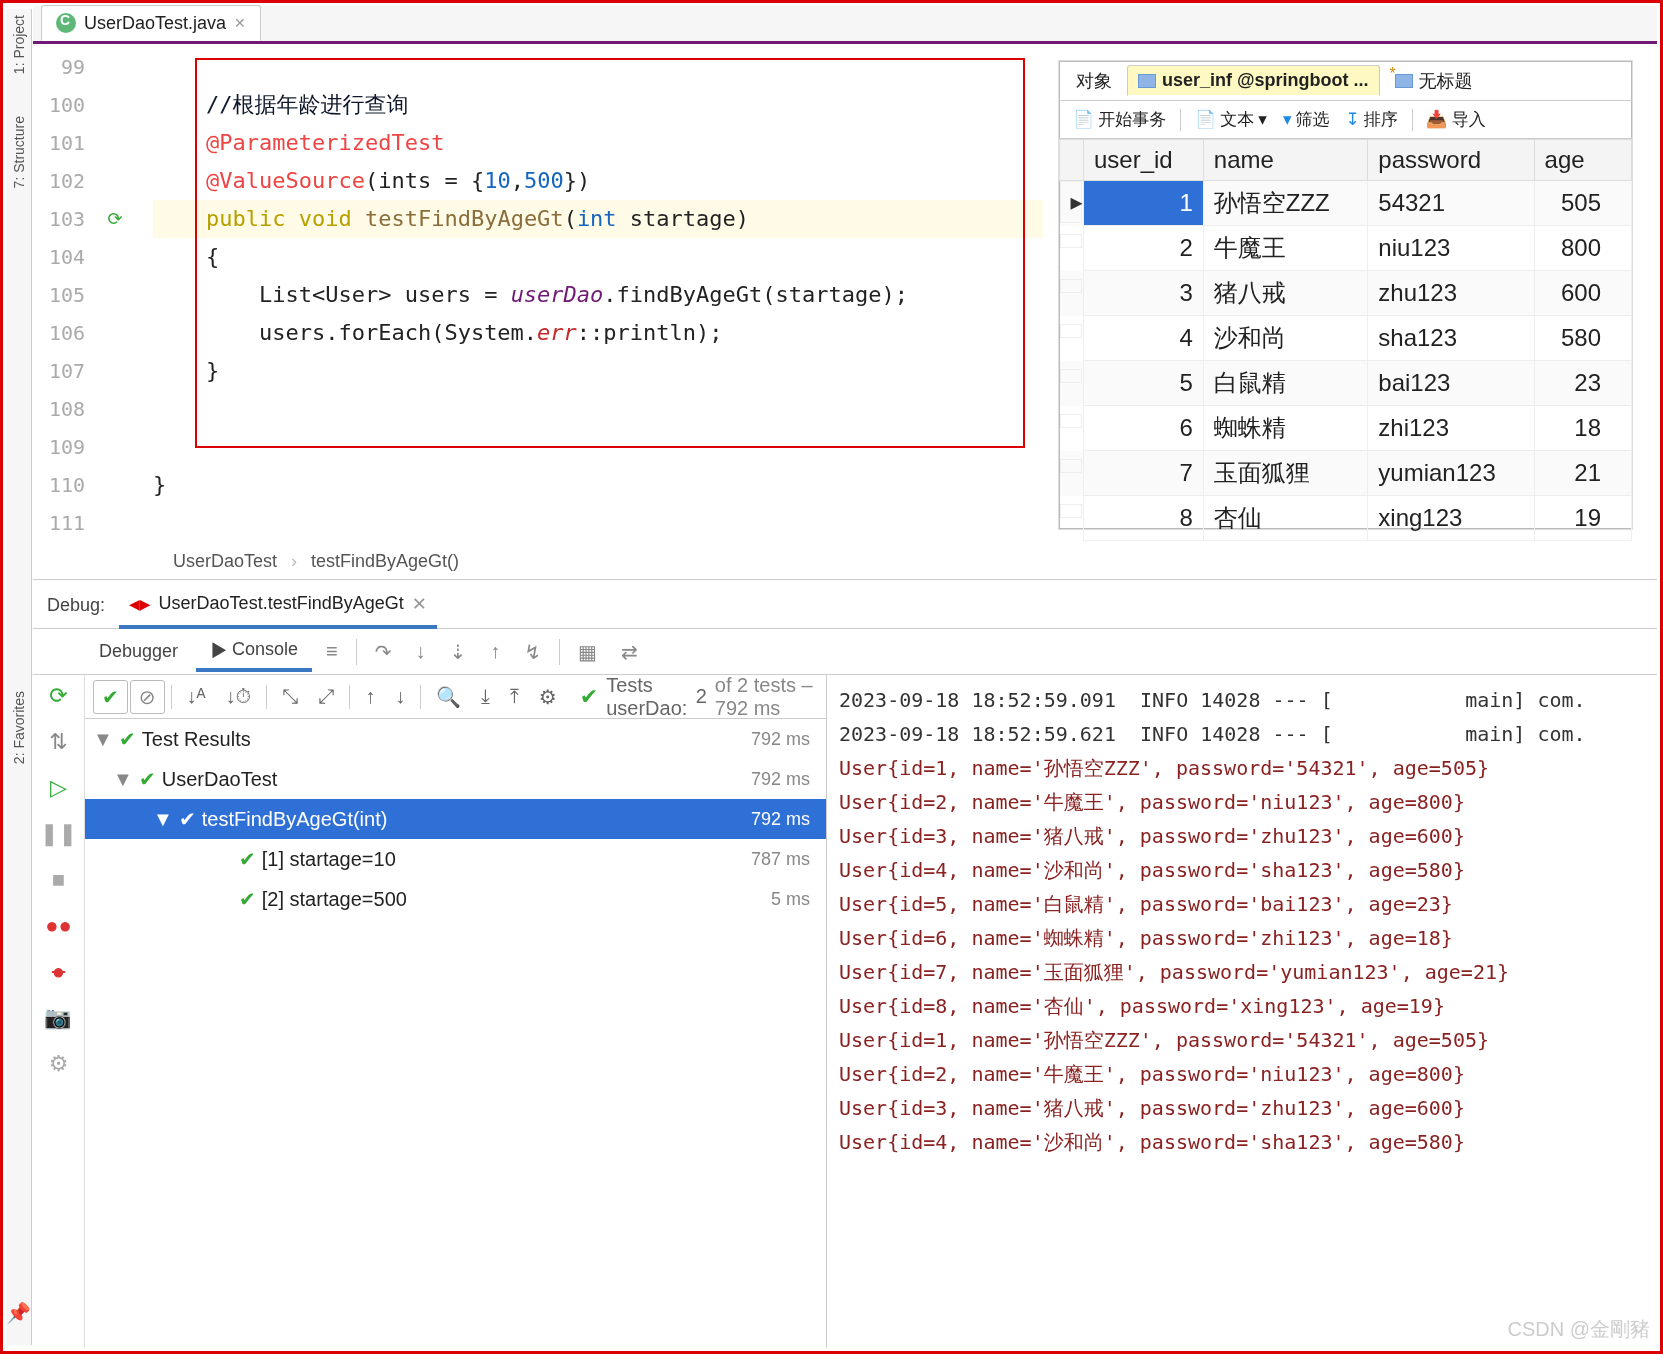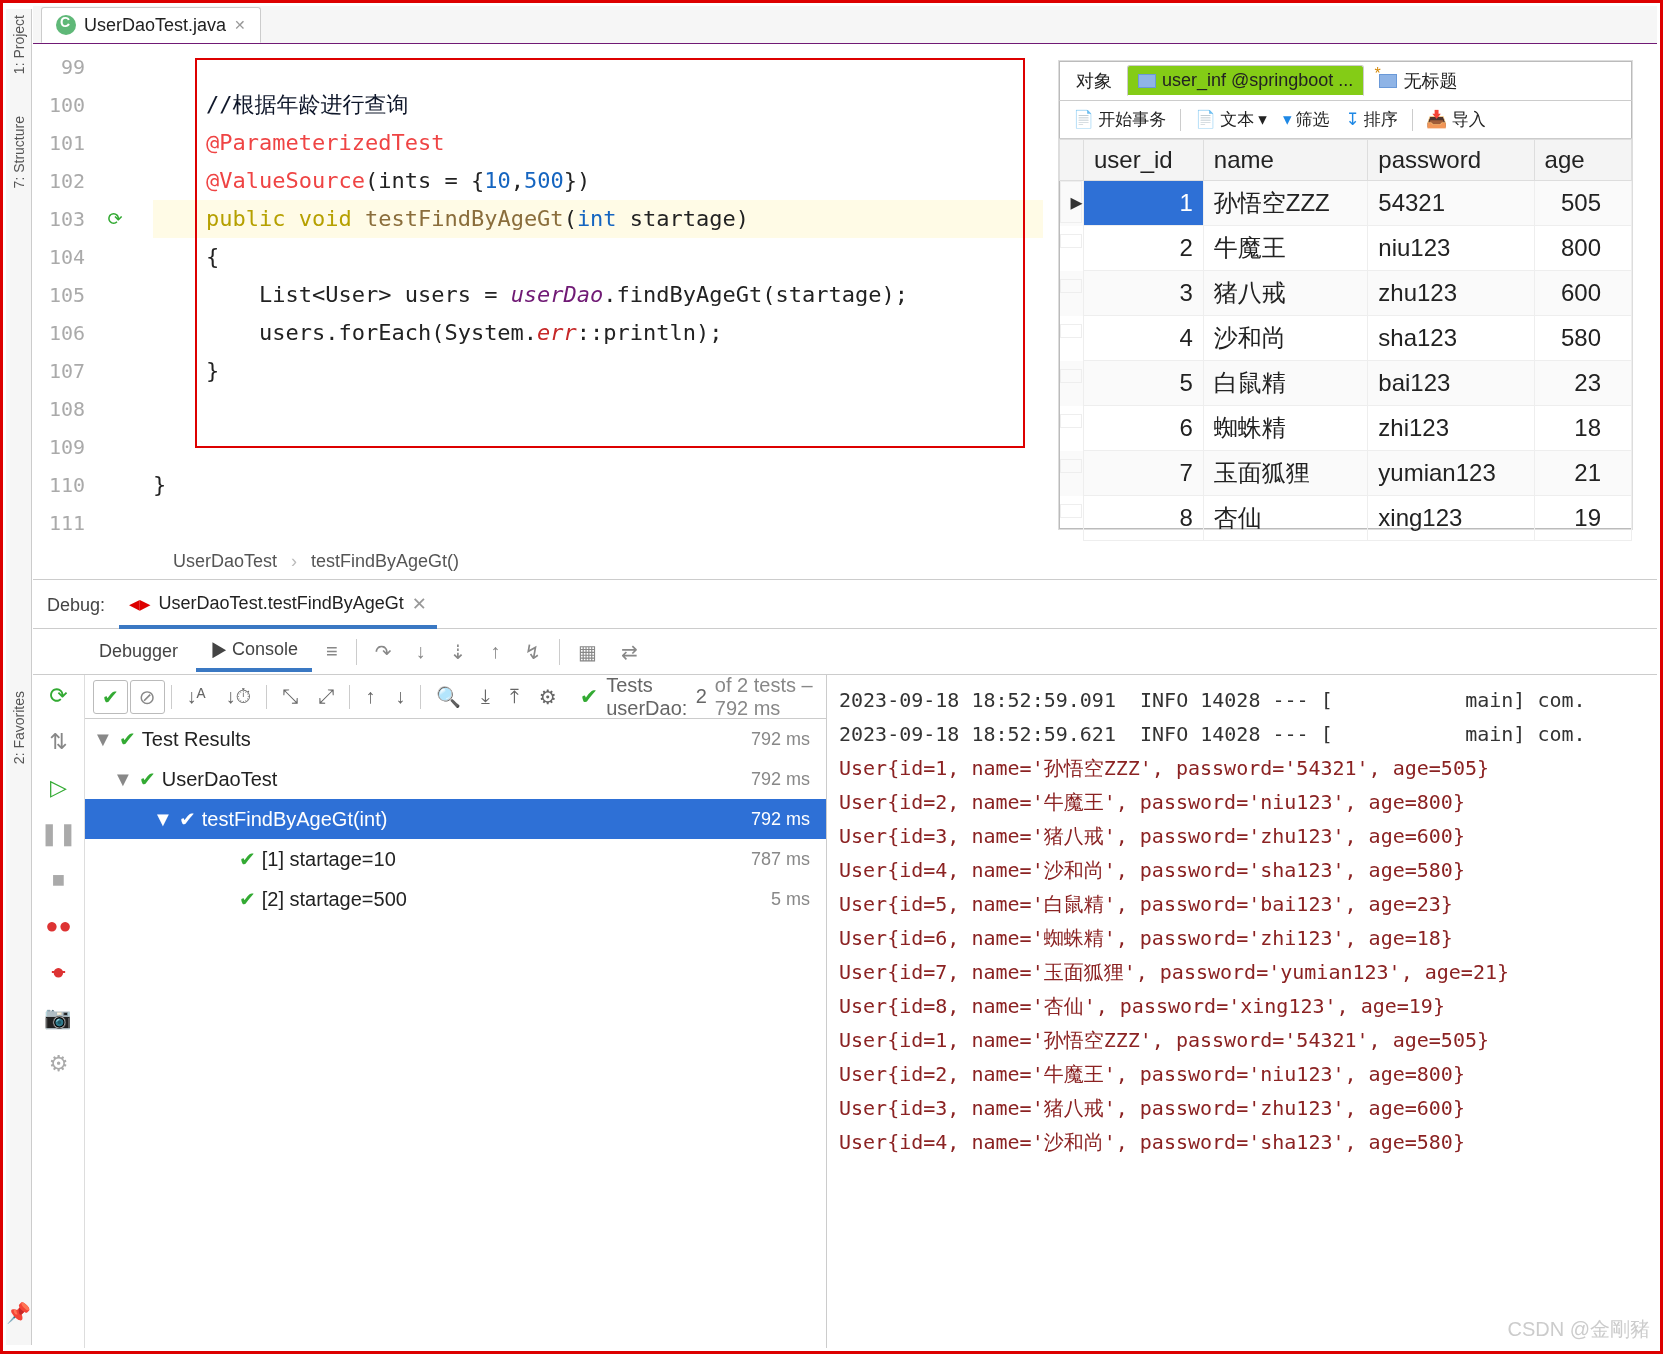--- a/index.html
+++ b/index.html
@@ -3,21 +3,21 @@
 <meta charset="utf-8">
 <style>
   *{box-sizing:border-box;margin:0;padding:0;}
   body{font-family:"Microsoft YaHei",Segoe UI,Arial,sans-serif;font-size:18px;color:#222;background:#fff;width:1663px;height:1354px;overflow:hidden;border:3px solid #d00;position:relative;}
   
   .leftstrip{position:absolute;left:3px;top:6px;width:26px;height:calc(100% - 12px);border-right:1px solid #ccc;background:#f6f6f6;display:flex;flex-direction:column;align-items:center;gap:30px;font-size:14px;color:#555;}
   .leftstrip .vtext{writing-mode:vertical-rl;transform:rotate(180deg);white-space:nowrap;padding:6px 0;}
   .leftstrip .pin{margin-top:auto;margin-bottom:20px;color:#555;font-size:20px;}
   
   .top{position:absolute;left:30px;top:3px;right:3px;height:574px;border-bottom:1px solid #ccc;}
-  .tabbar{height:38px;border-bottom:1px solid #701a75;display:flex;align-items:flex-end;background:#f6f6f6;}
+  .tabbar{height:38px;border-bottom:3px solid #701a75;display:flex;align-items:flex-end;background:#f6f6f6;}
   .tab{height:36px;display:flex;align-items:center;gap:8px;padding:0 14px;border:1px solid #ccc;border-bottom-color:#fff;background:#fff;margin-left:8px;border-radius:3px 3px 0 0;}
   .tab .close{color:#999;font-size:14px;}
   .tabicon{width:20px;height:20px;border-radius:50%;background:#5fb878;display:inline-block;position:relative;}
   .tabicon::after{content:"C";position:absolute;left:4px;top:-1px;color:#fff;font-size:14px;font-weight:bold;}
   .editor{position:absolute;left:0;top:38px;width:1010px;bottom:56px;display:flex;}
   .gutter{width:64px;text-align:right;color:#aaa;font-family:Consolas,monospace;font-size:20px;padding-top:4px;}
   .gutter div{height:38px;line-height:38px;padding-right:12px;}
   .gutmark{width:36px;padding-top:4px;}
   .gutmark div{height:38px;line-height:38px;text-align:center;color:#3a3;font-size:18px;}
   .code{flex:1;font-family:Consolas,monospace;font-size:22px;position:relative;padding-top:4px;padding-left:20px;}
@@ -31,21 +31,21 @@
   .c-type{color:#1565c0;}
   .c-id{color:#8a6d3b;}
   .c-field{color:#701a75;font-style:italic;}
   .c-err{color:#c62828;font-style:italic;}
   .breadcrumb{position:absolute;left:140px;bottom:0;height:36px;line-height:36px;color:#555;font-size:18px;display:flex;align-items:center;gap:14px;}
   .breadcrumb .sep{color:#bbb;}
   
   .dbwin{position:absolute;left:1025px;top:54px;width:575px;height:470px;border:1px solid #ddd;background:#fff;box-shadow:0 0 0 1px #bbb inset;}
   .dbwin .wtabs{height:40px;border-bottom:1px solid #ccc;display:flex;align-items:center;padding:0 6px;gap:4px;}
   .dbwin .wtab{padding:4px 10px;border:1px solid transparent;border-radius:3px 3px 0 0;display:flex;align-items:center;gap:6px;font-size:18px;}
-  .dbwin .wtab.actv{border-color:#ccc;border-bottom-color:#fff;background:#84cc16;}
+  .dbwin .wtab.actv{border-color:#ccc;border-bottom-color:#fff;background:#fef9c3;font-weight:bold;}
   .ticon{width:18px;height:14px;display:inline-block;background:linear-gradient(#8fb4e6,#8fb4e6);border:1px solid #6a99d8;position:relative;}
   .ticon.star::after{content:"*";position:absolute;left:-6px;top:-10px;color:#d48806;font-size:16px;}
   .dbwin .wtool{height:38px;border-bottom:1px solid #ccc;display:flex;align-items:center;gap:4px;padding:0 8px;font-size:17px;}
   .dbwin .tbtn{display:flex;align-items:center;gap:4px;padding:2px 6px;}
   .wtool .sep{width:1px;height:22px;background:#ccc;margin:0 4px;}
   .filter-icon{color:#1e88e5;}
   .sort-icon{color:#1e88e5;}
   .dbwin table{width:100%;border-collapse:collapse;font-size:24px;}
   .dbwin th{background:#f4f4f4;text-align:left;padding:6px 10px;border:1px solid #ddd;font-weight:normal;}
   .dbwin td{padding:6px 10px;border:1px solid #eee;}

